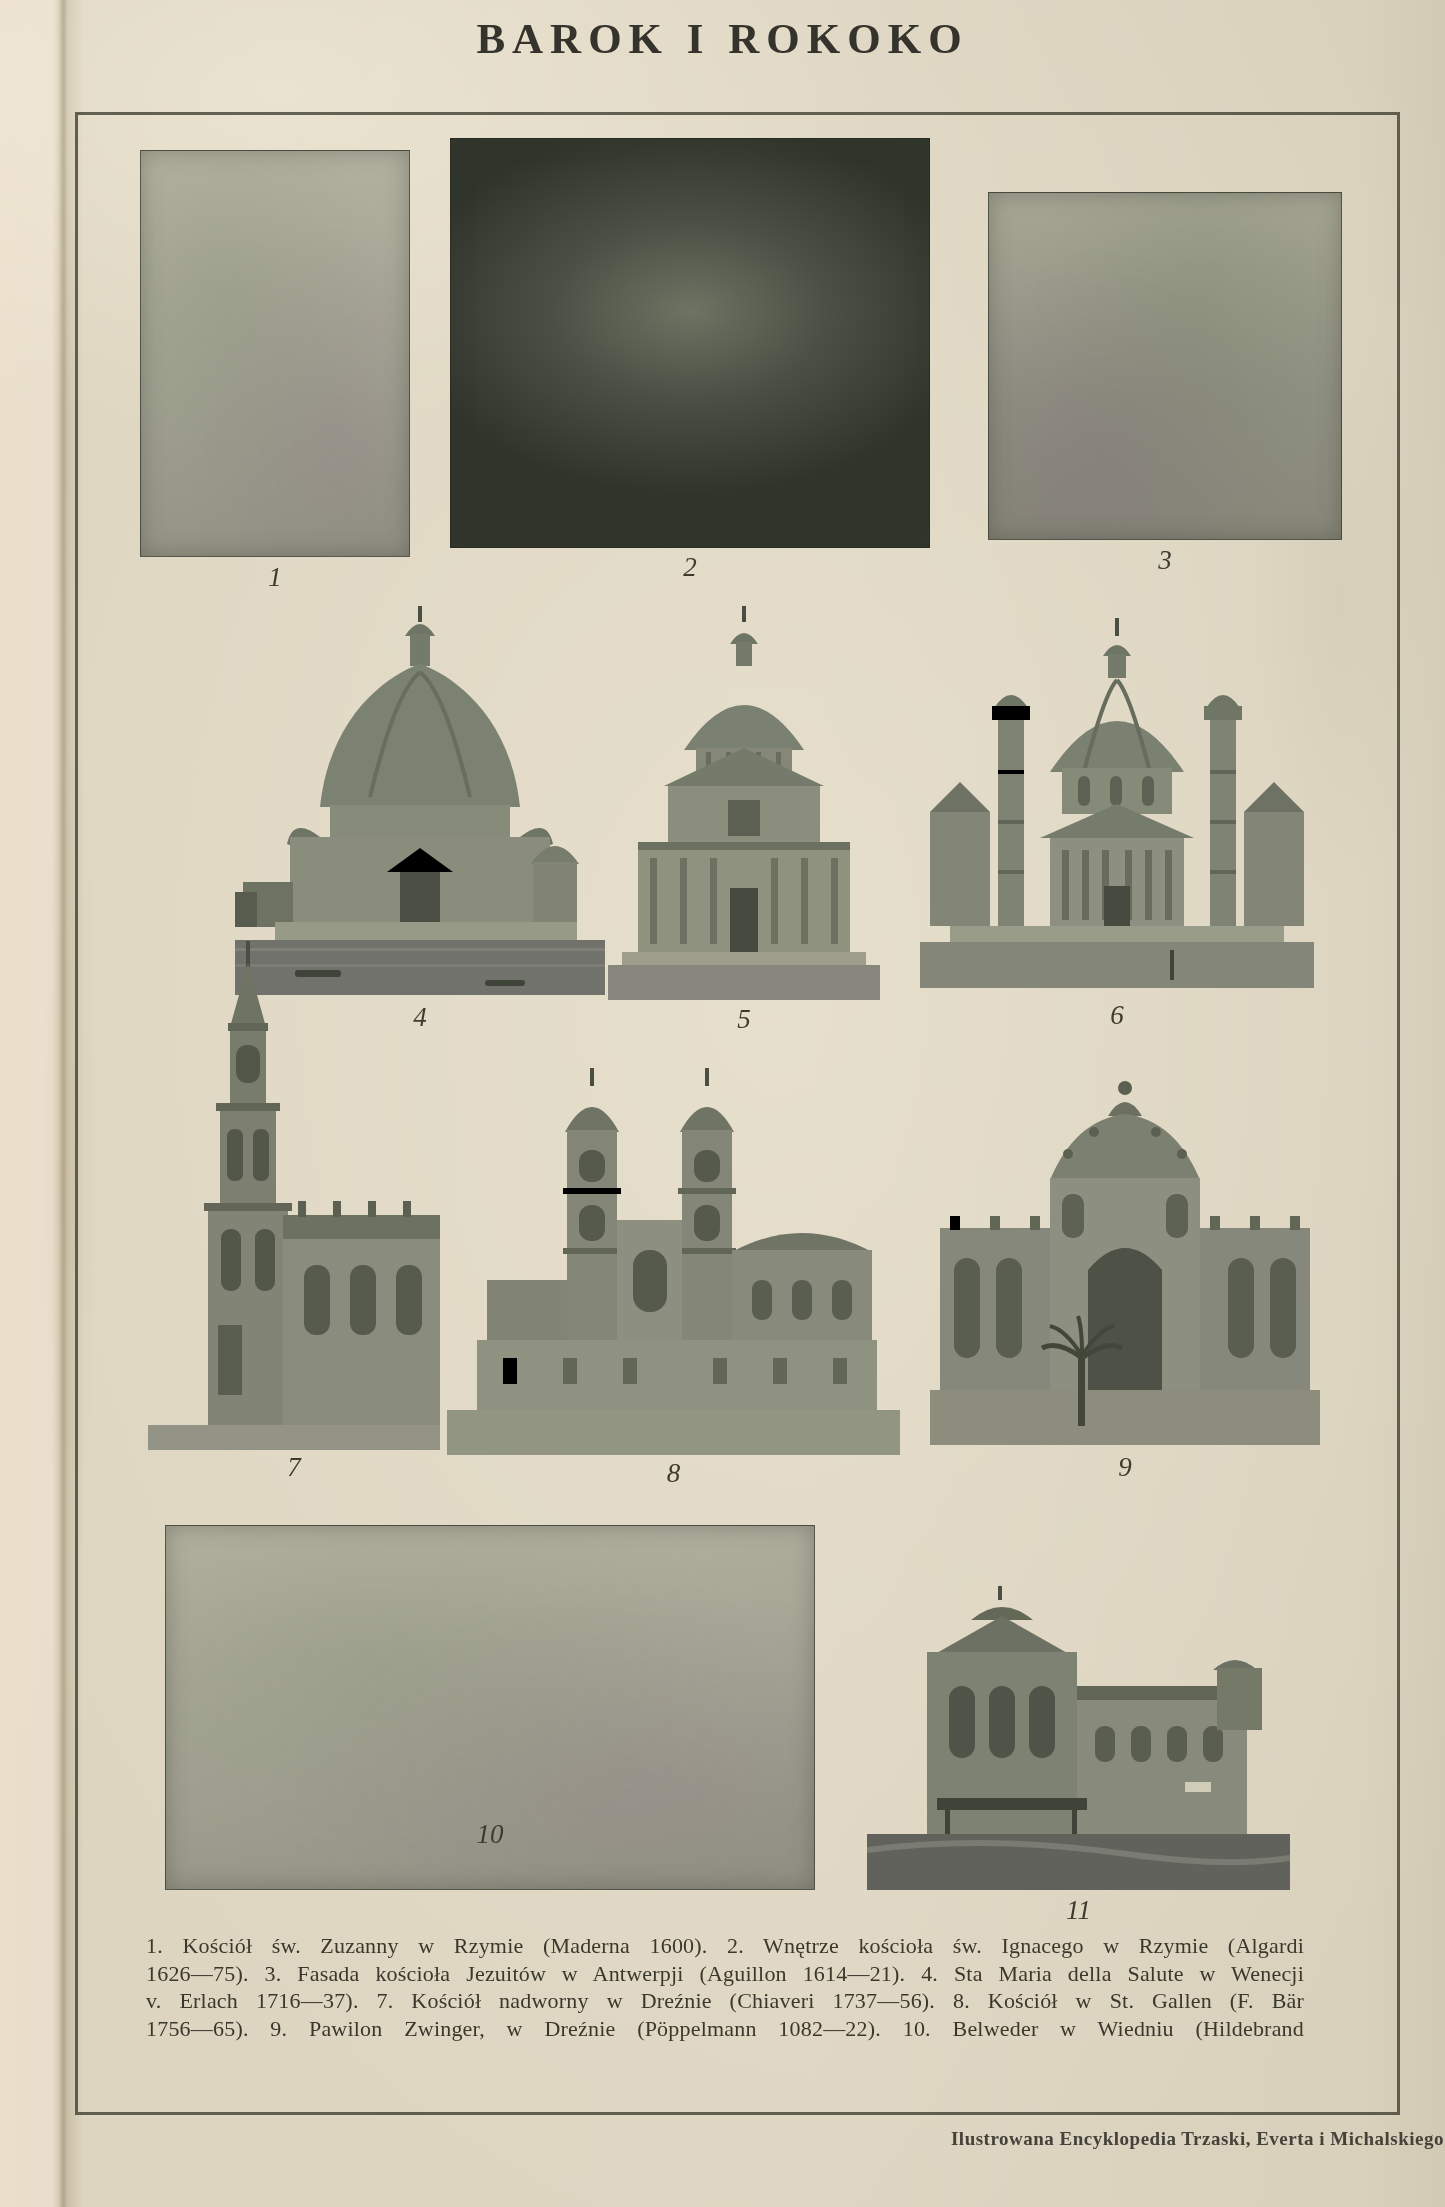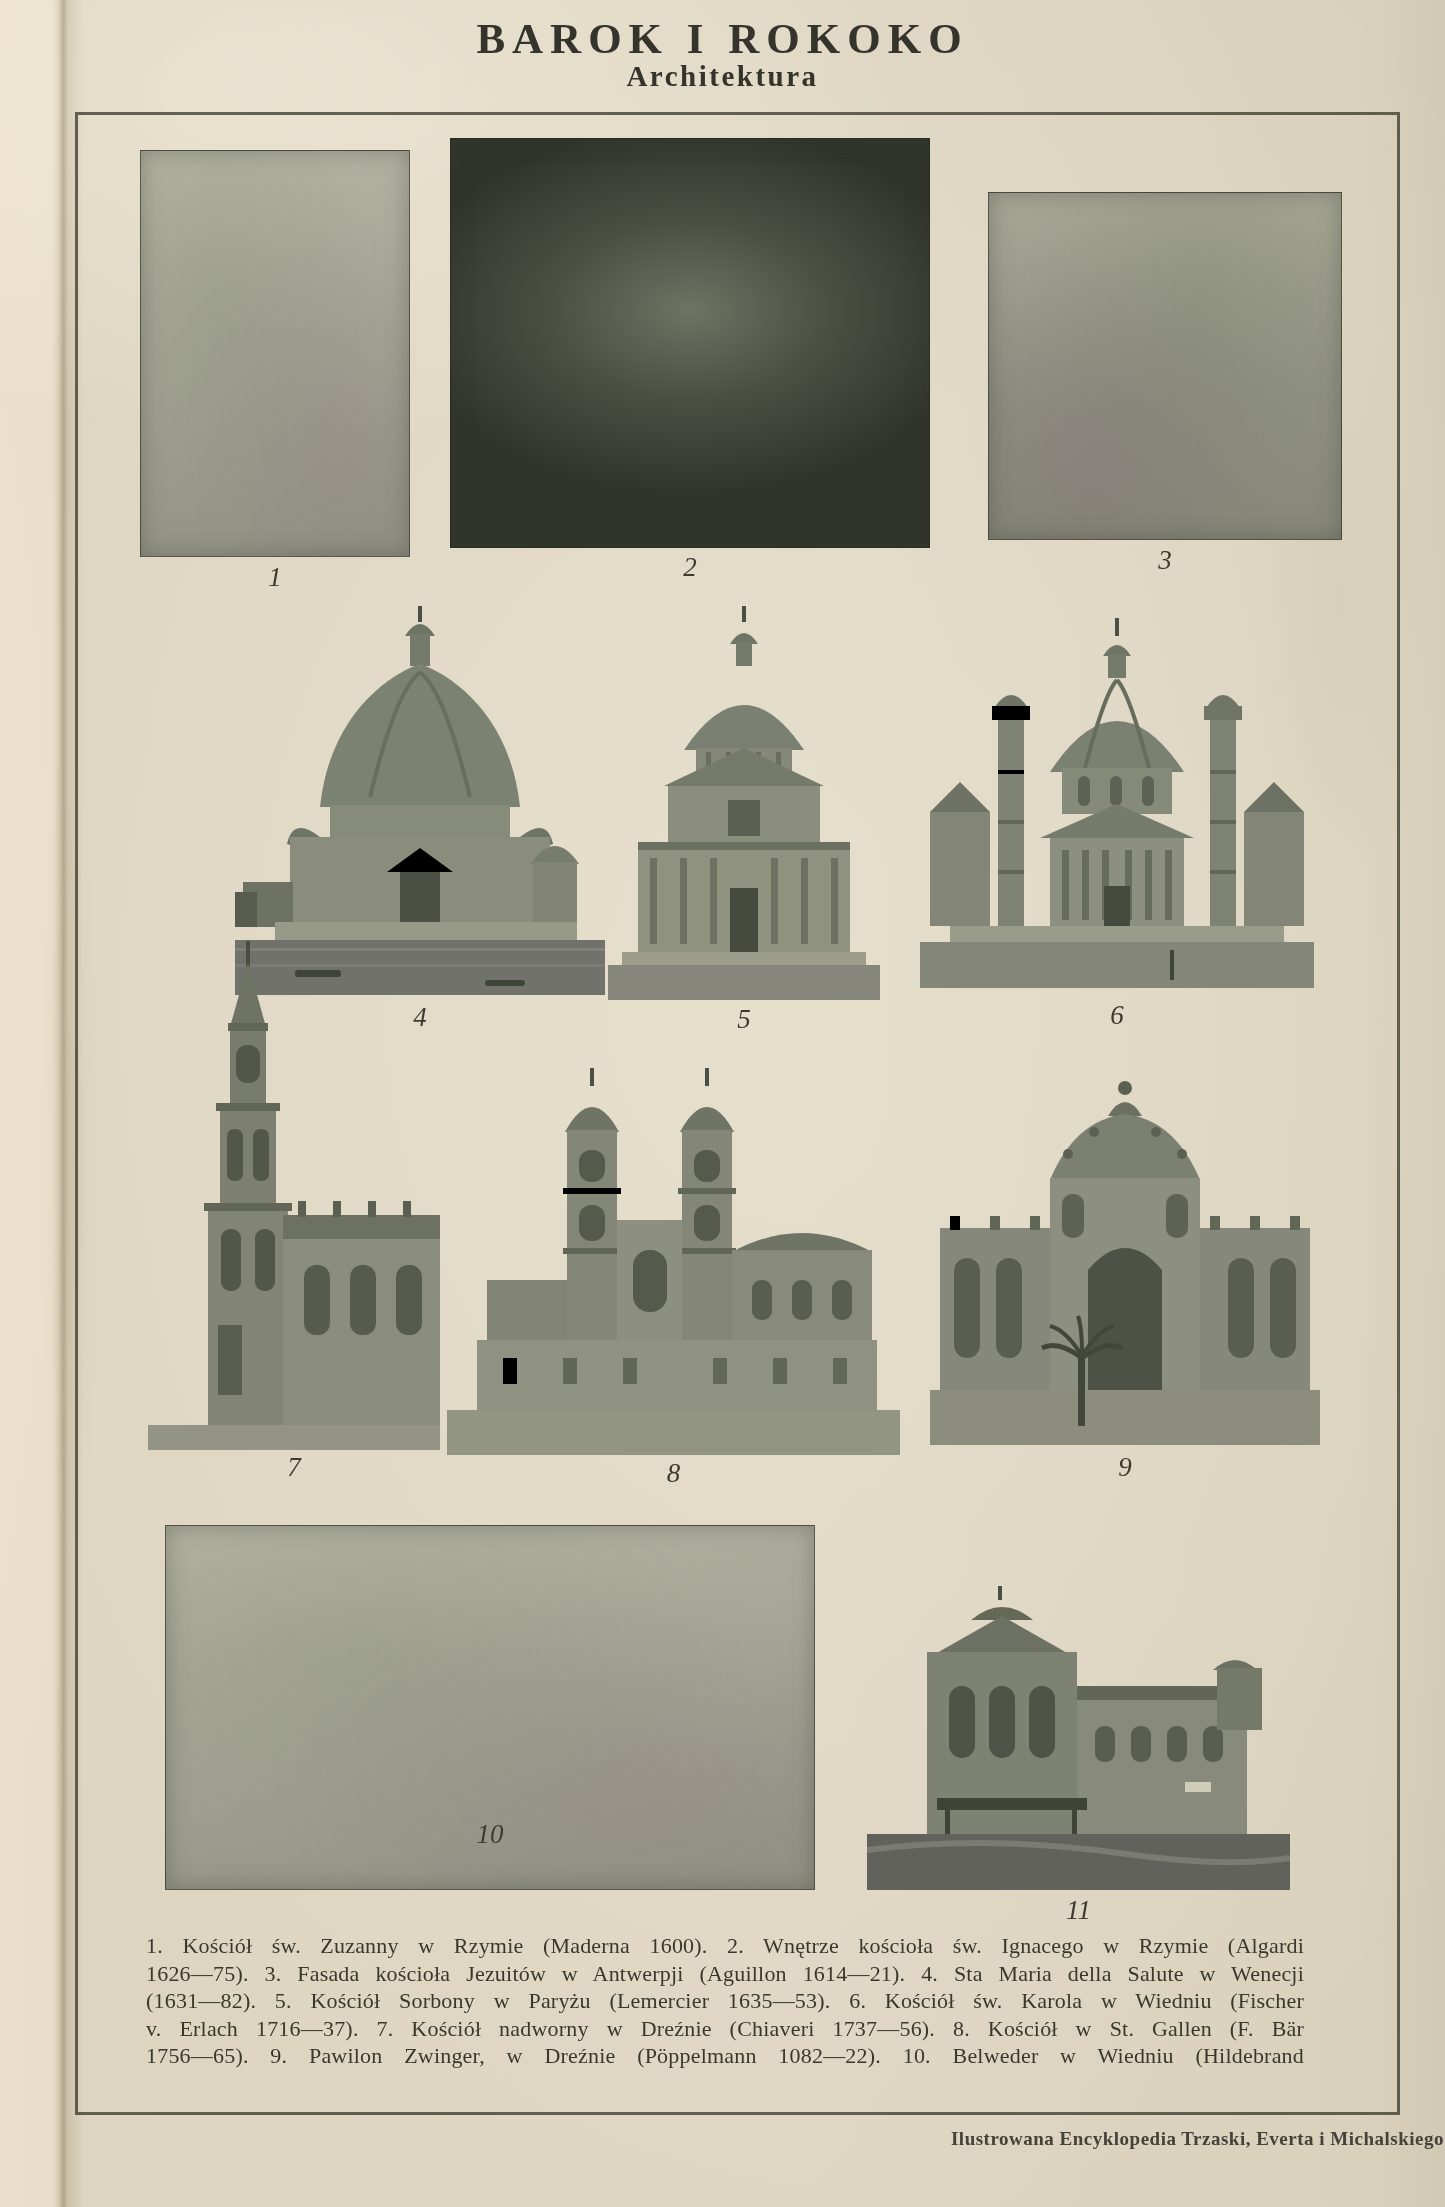--- a/index.html
+++ b/index.html
@@ -70,21 +70,20 @@
 </style>
 </head>
 <body>
 
 <div id="page">
   <div id="fold-line"></div>
   <div id="stain1" class="stain"></div>
   <div id="stain2" class="stain"></div>
 
   <div id="page-title">BAROK I ROKOKO</div>
-  <div id="page-subtitle">Architektura</div>
 
   <div id="plate-frame"></div>
 
   <div class="fig" style="left:140px;top:150px;width:270px;height:407px;">
     <div class="photo-rect tone-light"></div>
     <svg viewBox="0 0 270 407" preserveAspectRatio="none">
       <rect x="133" y="28" width="4" height="22" fill="#4b4f43"></rect>
       <rect x="126" y="34" width="18" height="4" fill="#4b4f43"></rect>
       <polygon points="58,102 212,102 135,48" fill="#80836f"></polygon>
       <rect x="68" y="100" width="134" height="92" fill="#90937f"></rect>
@@ -423,19 +422,18 @@
       <rect x="0" y="276" width="423" height="56" fill="#5e6355"></rect>
       <path d="M0,292 Q120,276 260,296 Q360,310 423,300" stroke="#7b8070" stroke-width="6" fill="none"></path>
       <rect x="0" y="276" width="423" height="56" fill="#7a5f7d" opacity="0.14"></rect>
     </svg>
   </div>
   <div class="fig-number" style="left:867px;top:1895px;width:423px;">11</div>
 
   <div id="caption">
     <div class="cap-line">1. Kościół św. Zuzanny w Rzymie (Maderna 1600). 2. Wnętrze kościoła św. Ignacego w Rzymie (Algardi</div>
     <div class="cap-line">1626—75). 3. Fasada kościoła Jezuitów w Antwerpji (Aguillon 1614—21). 4. Sta Maria della Salute w Wenecji</div>
-    <div class="cap-line">(1631—82). 5. Kościół Sorbony w Paryżu (Lemercier 1635—53). 6. Kościół św. Karola w Wiedniu (Fischer</div>
     <div class="cap-line">v. Erlach 1716—37). 7. Kościół nadworny w Dreźnie (Chiaveri 1737—56). 8. Kościół w St. Gallen (F. Bär</div>
     <div class="cap-line">1756—65). 9. Pawilon Zwinger, w Dreźnie (Pöppelmann 1082—22). 10. Belweder w Wiedniu (Hildebrand</div>
   </div>
 
   <div id="footer-line">Ilustrowana Encyklopedia Trzaski, Everta i Michalskiego</div>
 </div>
 
 </body></html>

